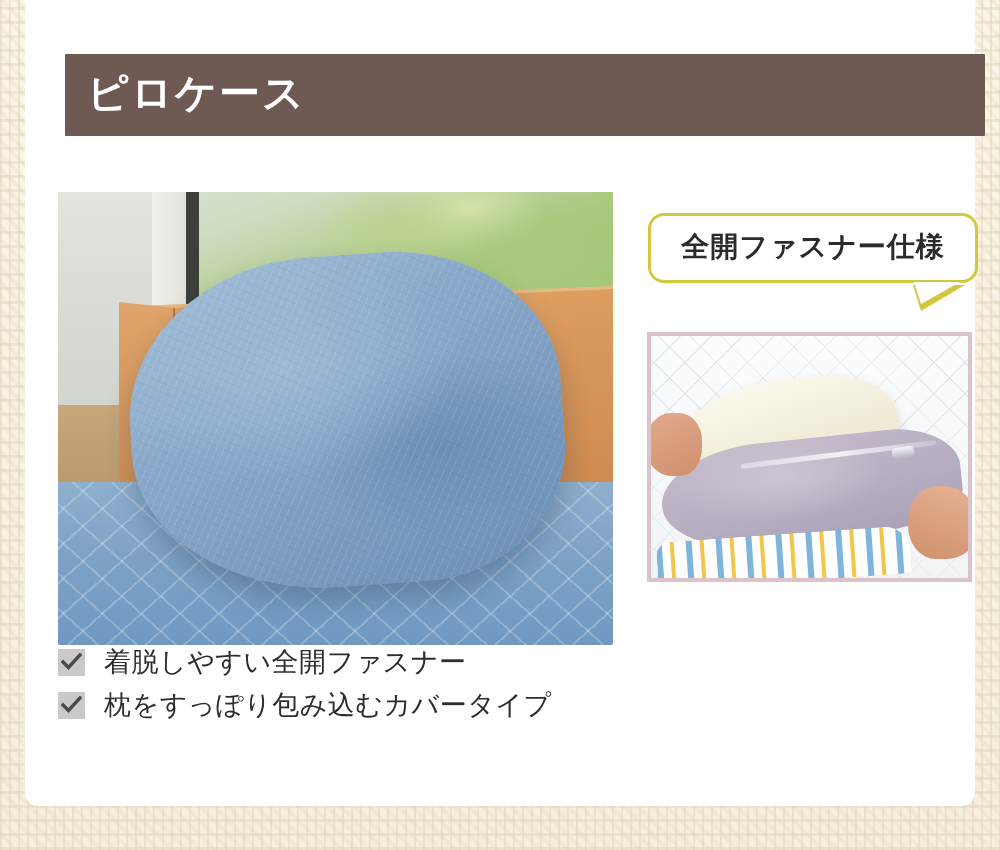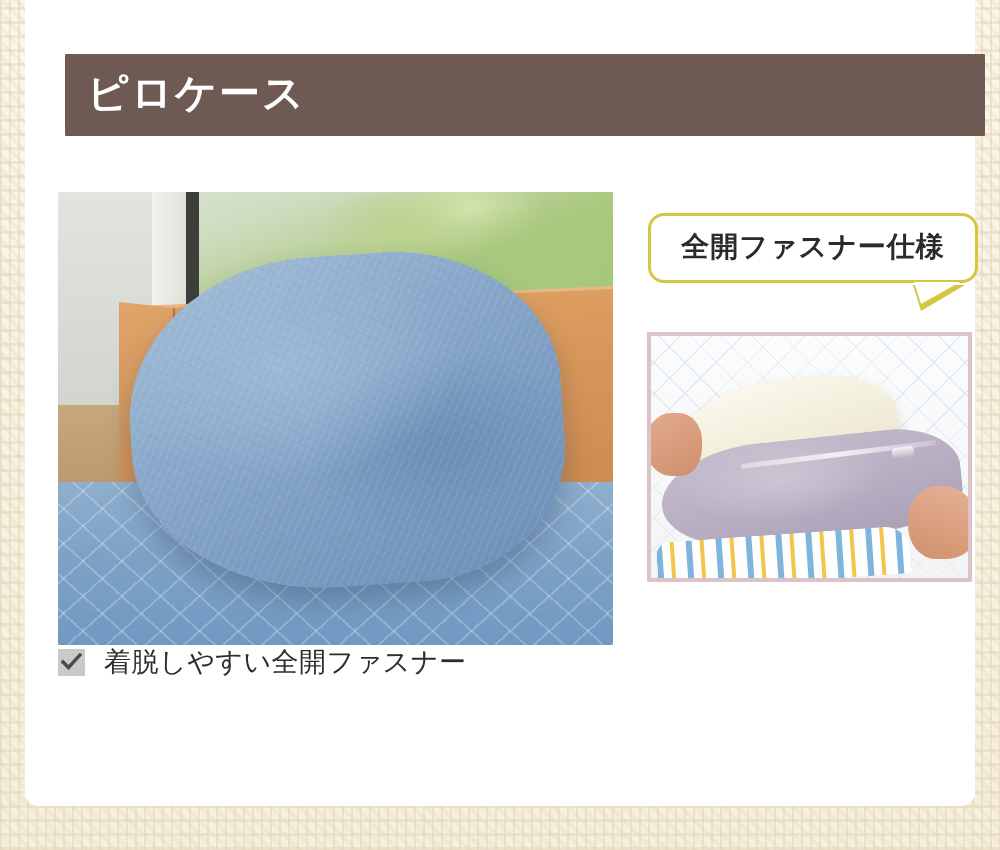--- a/index.html
+++ b/index.html
@@ -328,17 +328,25 @@
 
     <div class="feature-row">
       <span class="check-box">
         <svg width="21" height="19" viewBox="0 0 21 19">
           <path d="M2 9 L7.5 14.5 L19 2" fill="none" stroke="#4a4a4a" stroke-width="3.4" stroke-linecap="square"></path>
         </svg>
       </span>
       <span class="feature-label">着脱しやすい全開ファスナー</span>
     </div>
 
+    <div class="feature-row">
+      <span class="check-box">
+        <svg width="21" height="19" viewBox="0 0 21 19">
+          <path d="M2 9 L7.5 14.5 L19 2" fill="none" stroke="#4a4a4a" stroke-width="3.4" stroke-linecap="square"></path>
+        </svg>
+      </span>
+      <span class="feature-label">枕をすっぽり包み込むカバータイプ</span>
+    </div>
 
 
   </div>
 
 </div>
 
 </body></html>

